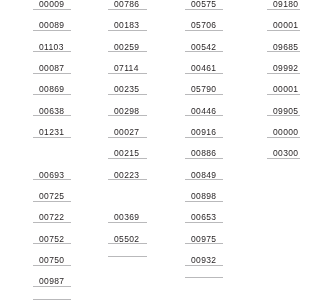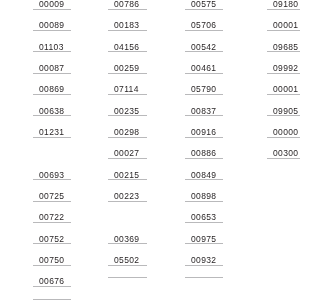--- a/index.html
+++ b/index.html
@@ -135,21 +135,21 @@
       </div>
       <div class="row">
         <div class="swatch" style="background-color: rgb(162, 77, 102);"></div>
         <div class="label-cell">
           <span class="label-text">00750</span>
         </div>
       </div>
       <div class="row">
         <div class="swatch" style="background-color: rgb(126, 53, 71);"></div>
         <div class="label-cell">
-          <span class="label-text">00676</span>
+          <span class="label-text">00987</span>
         </div>
       </div>
       <div class="row">
         <div class="swatch" style="background-color: rgb(207, 142, 158);"></div>
         <div class="label-cell"></div>
       </div>
     </div>
     <div class="column col-1">
       <div class="row">
         <div class="swatch" style="background-color: rgb(239, 90, 156);"></div>
@@ -157,26 +157,20 @@
           <span class="label-text">00786</span>
         </div>
       </div>
       <div class="row">
         <div class="swatch" style="background-color: rgb(113, 64, 162);"></div>
         <div class="label-cell">
           <span class="label-text">00183</span>
         </div>
       </div>
       <div class="row">
-        <div class="swatch" style="background-color: rgb(212, 199, 234);"></div>
-        <div class="label-cell">
-          <span class="label-text">04156</span>
-        </div>
-      </div>
-      <div class="row">
         <div class="swatch" style="background-color: rgb(188, 214, 232);"></div>
         <div class="label-cell">
           <span class="label-text">00259</span>
         </div>
       </div>
       <div class="row">
         <div class="swatch" style="background-color: rgb(168, 210, 240);"></div>
         <div class="label-cell">
           <span class="label-text">07114</span>
         </div>
@@ -258,21 +252,21 @@
       </div>
       <div class="row">
         <div class="swatch" style="background-color: rgb(42, 72, 55);"></div>
         <div class="label-cell">
           <span class="label-text">05790</span>
         </div>
       </div>
       <div class="row">
         <div class="swatch" style="background-color: rgb(219, 193, 171);"></div>
         <div class="label-cell">
-          <span class="label-text">00837</span>
+          <span class="label-text">00446</span>
         </div>
       </div>
       <div class="row">
         <div class="swatch" style="background-color: rgb(223, 177, 151);"></div>
         <div class="label-cell">
           <span class="label-text">00916</span>
         </div>
       </div>
       <div class="row">
         <div class="swatch" style="background-color: rgb(229, 177, 137);"></div>

